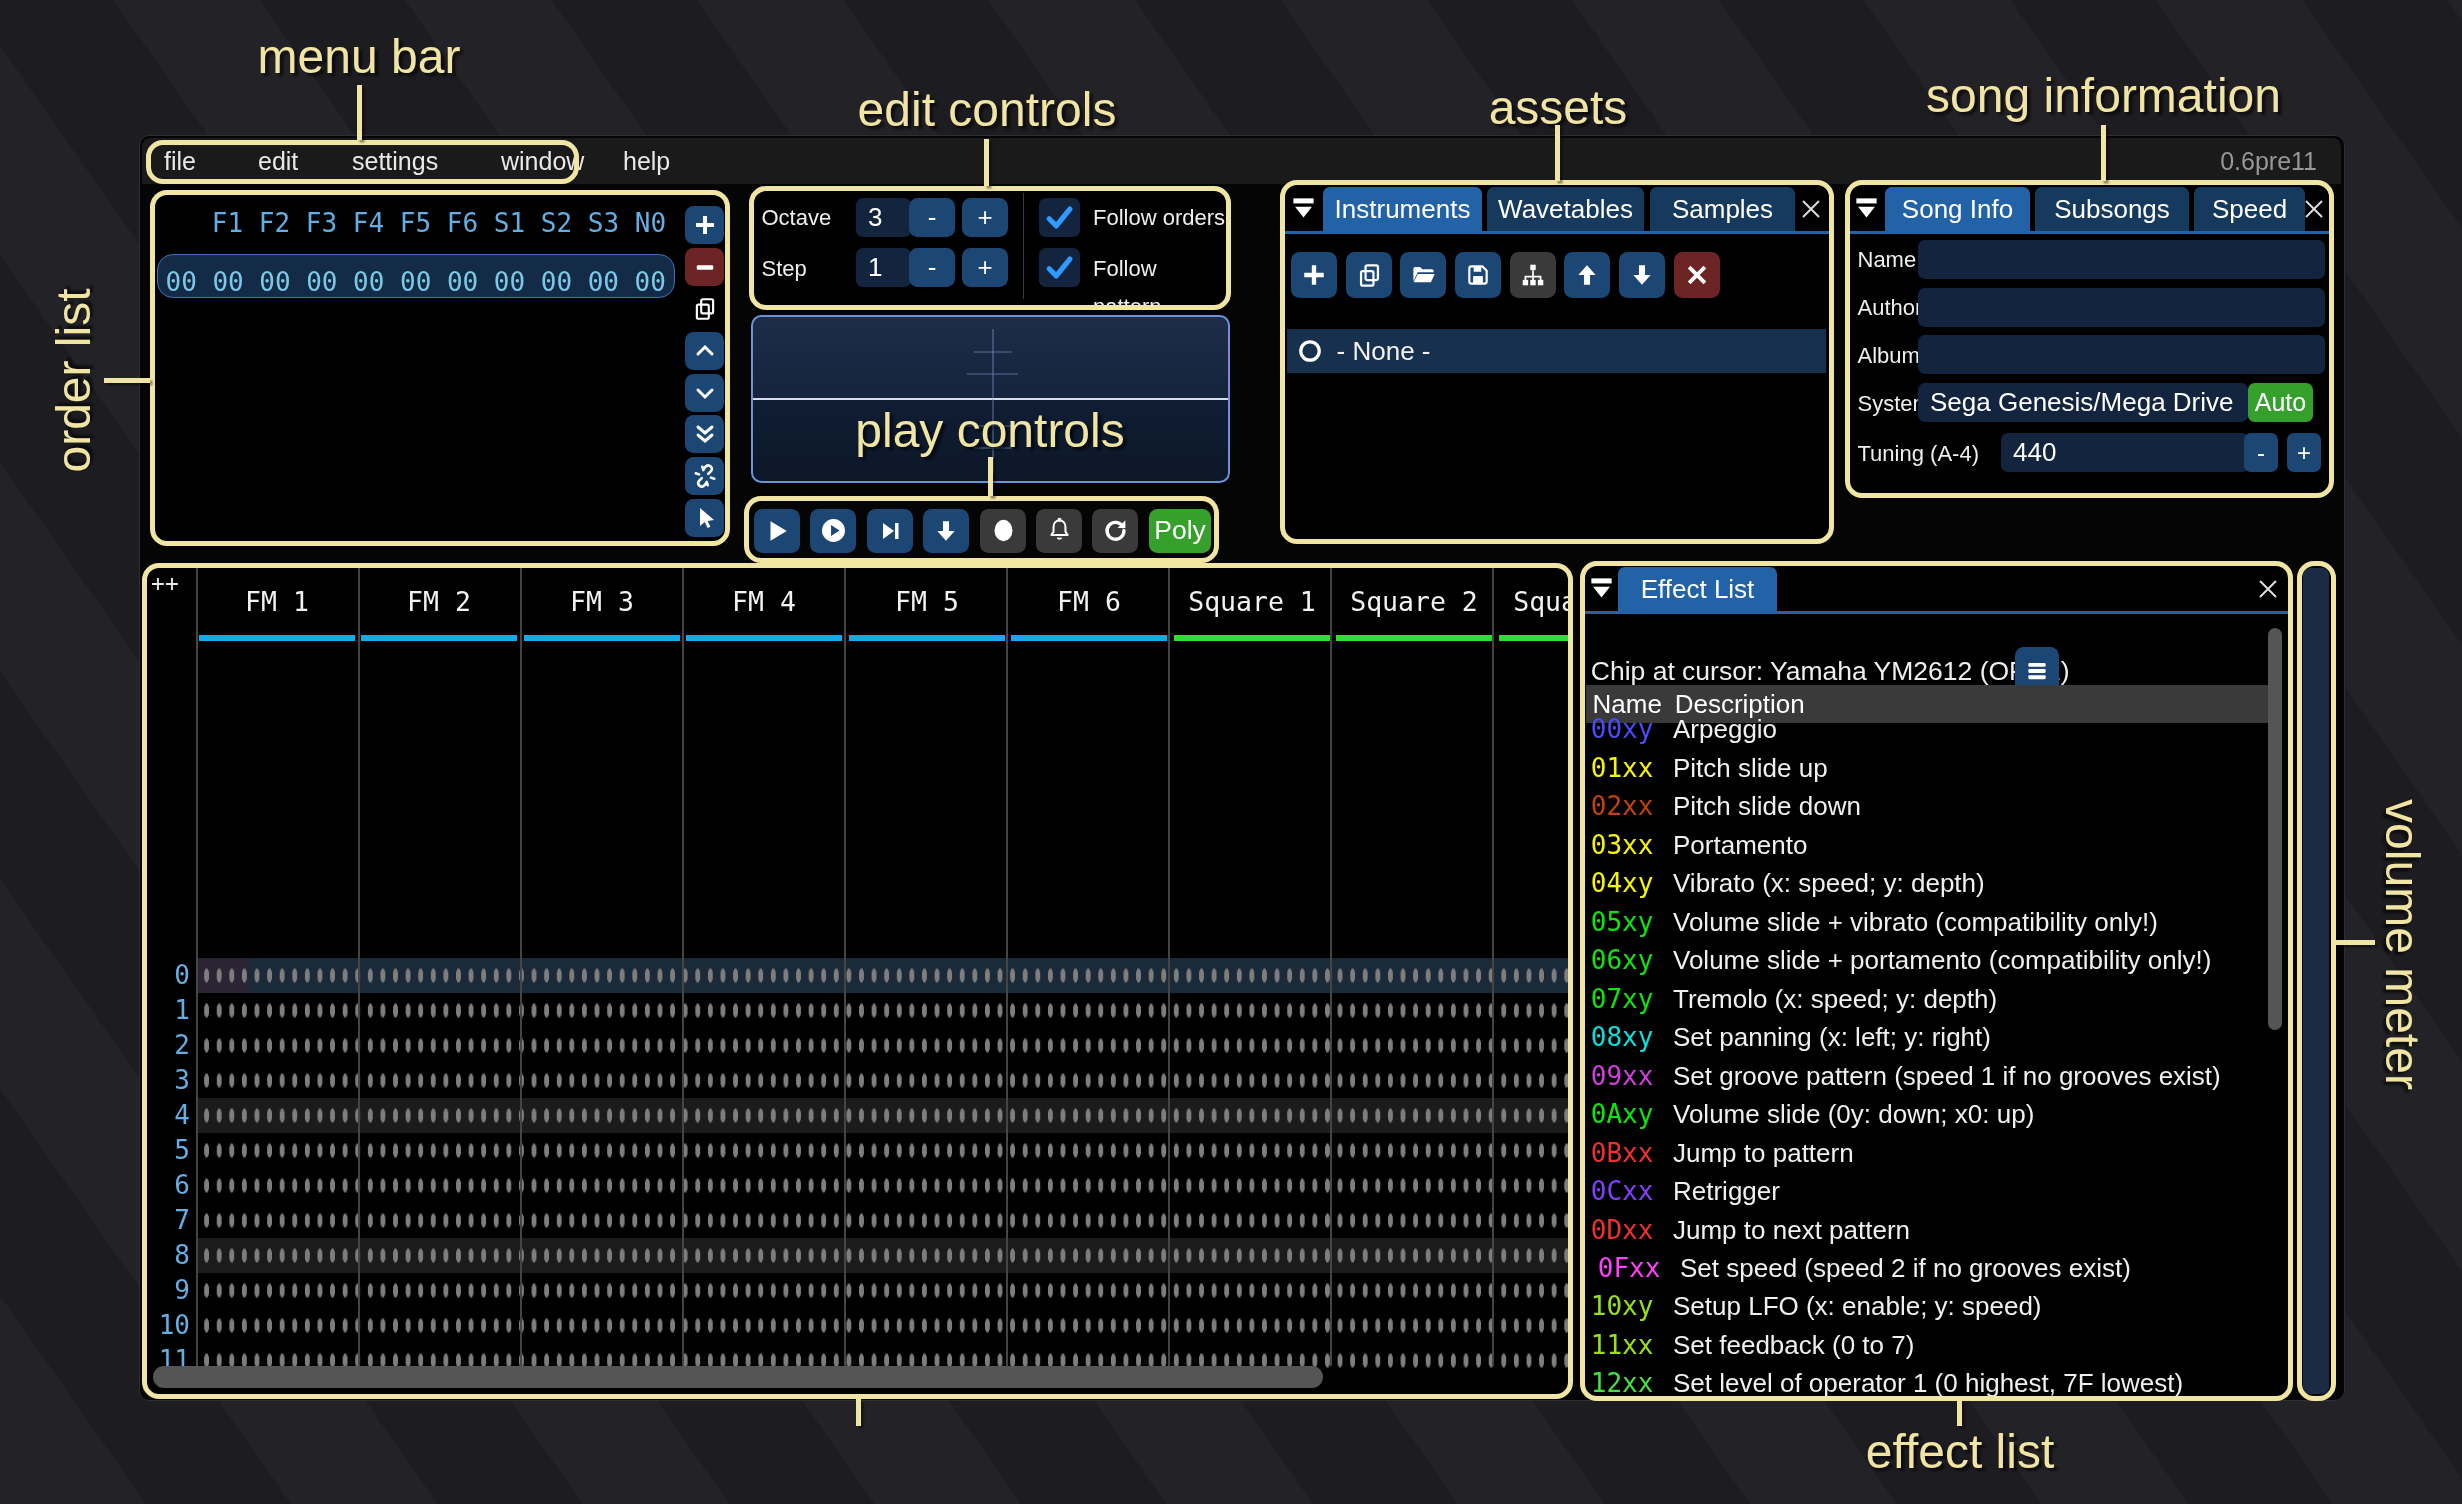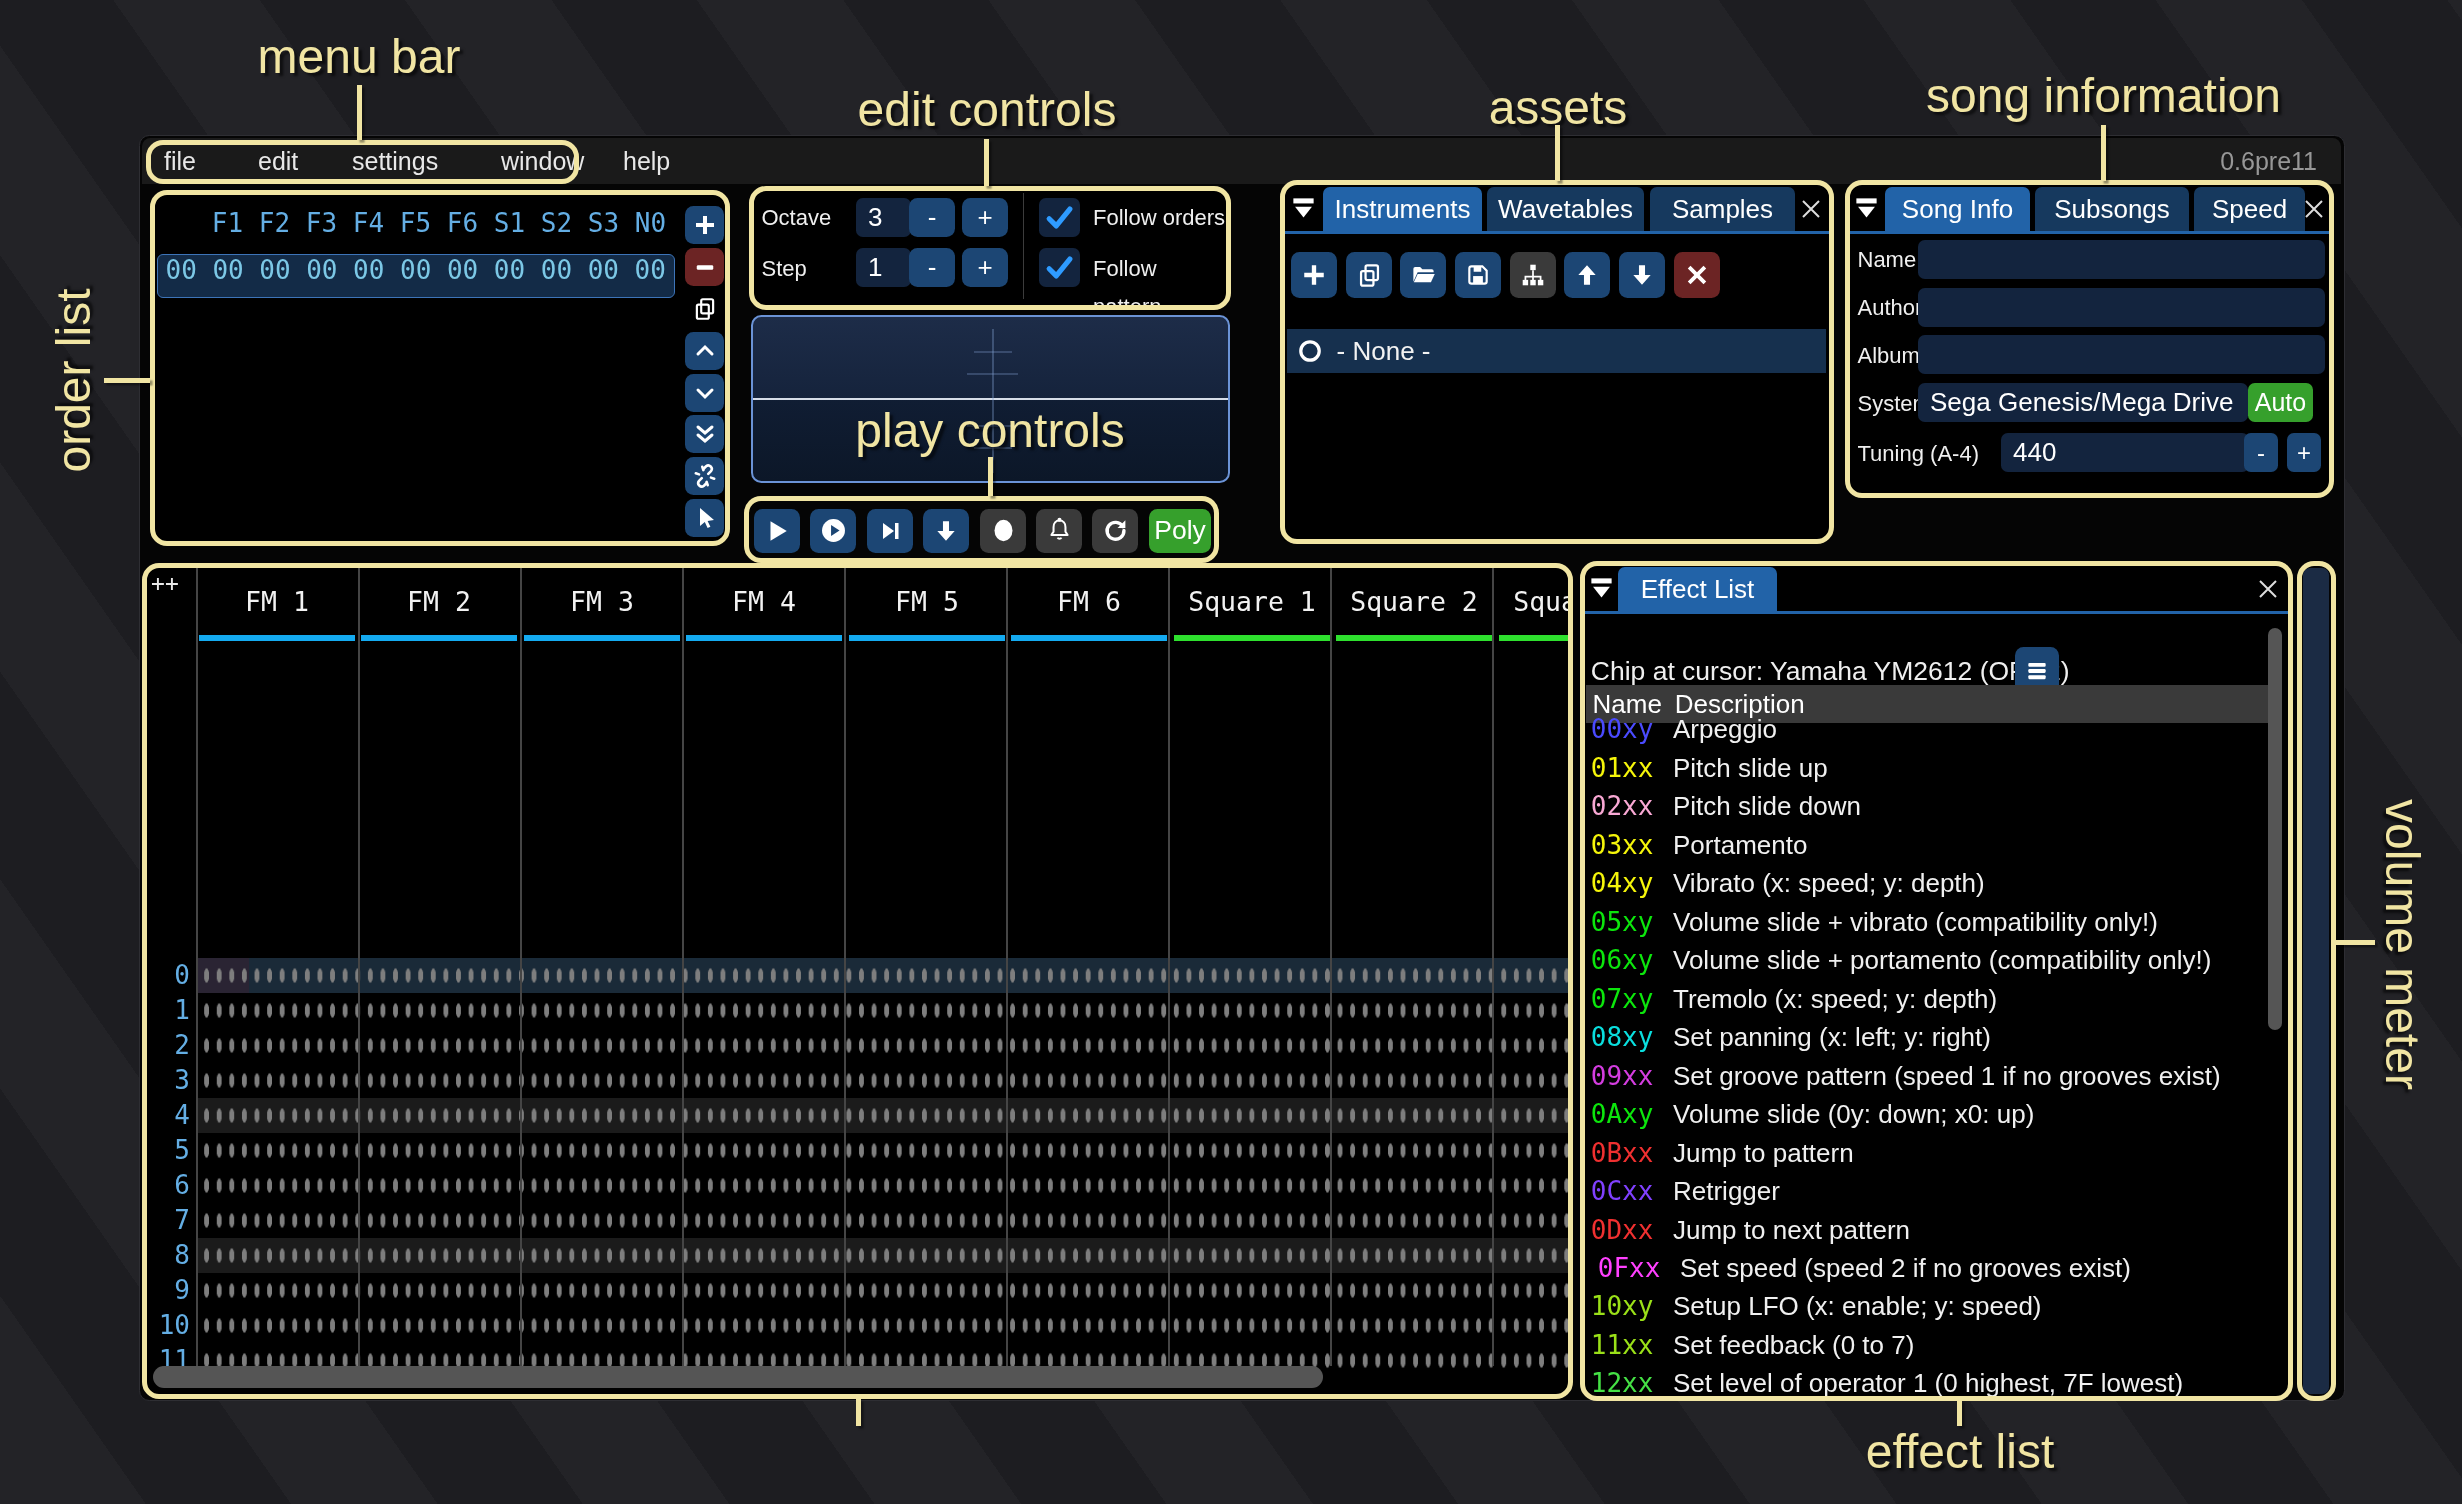--- a/index.html
+++ b/index.html
@@ -71,21 +71,21 @@
         <div class="ohead">F2</div>
         <div class="ohead">F3</div>
         <div class="ohead">F4</div>
         <div class="ohead">F5</div>
         <div class="ohead">F6</div>
         <div class="ohead">S1</div>
         <div class="ohead">S2</div>
         <div class="ohead">S3</div>
         <div class="ohead">N0</div>
       </div>
-    <div class="abs" style="left:1.7px;top:60px;width:518px;height:44px;background:#132b47;border:1.7px solid #3d74b8;border-radius:6px;display:flex;align-items:flex-start;font-family:'DejaVu Sans Mono',monospace;" id="order-row">
+    <div class="abs" style="left:1.7px;top:60px;width:518px;height:44px;background:#132b47;border:1.7px solid #3d74b8;border-radius:16px;display:flex;align-items:flex-end;font-family:'DejaVu Sans Mono',monospace;" id="order-row">
         <div class="ocell">00</div>
         <div class="ocell">00</div>
         <div class="ocell">00</div>
         <div class="ocell">00</div>
         <div class="ocell">00</div>
         <div class="ocell">00</div>
         <div class="ocell">00</div>
         <div class="ocell">00</div>
         <div class="ocell">00</div>
         <div class="ocell">00</div>
@@ -435,21 +435,21 @@
     <div id="effect-rows" class="abs" style="left:0;top:0;width:705px;height:831px;">
         <div class="erow" style="left: 0px; top: 145px; width: 705px;">
           <div class="ecode" style="color: rgb(74, 74, 255);">00xy</div>
           <div class="edesc">Arpeggio</div>
         </div>
         <div class="erow" style="left: 0px; top: 184px; width: 705px;">
           <div class="ecode" style="color: rgb(245, 245, 10);">01xx</div>
           <div class="edesc">Pitch slide up</div>
         </div>
         <div class="erow" style="left: 0px; top: 222px; width: 705px;">
-          <div class="ecode" style="color: #f9a8d4;">02xx</div>
+          <div class="ecode" style="color: #c2410c;">02xx</div>
           <div class="edesc">Pitch slide down</div>
         </div>
         <div class="erow" style="left: 0px; top: 261px; width: 705px;">
           <div class="ecode" style="color: rgb(245, 245, 10);">03xx</div>
           <div class="edesc">Portamento</div>
         </div>
         <div class="erow" style="left: 0px; top: 299px; width: 705px;">
           <div class="ecode" style="color: rgb(245, 245, 10);">04xy</div>
           <div class="edesc">Vibrato (x: speed; y: depth)</div>
         </div>

